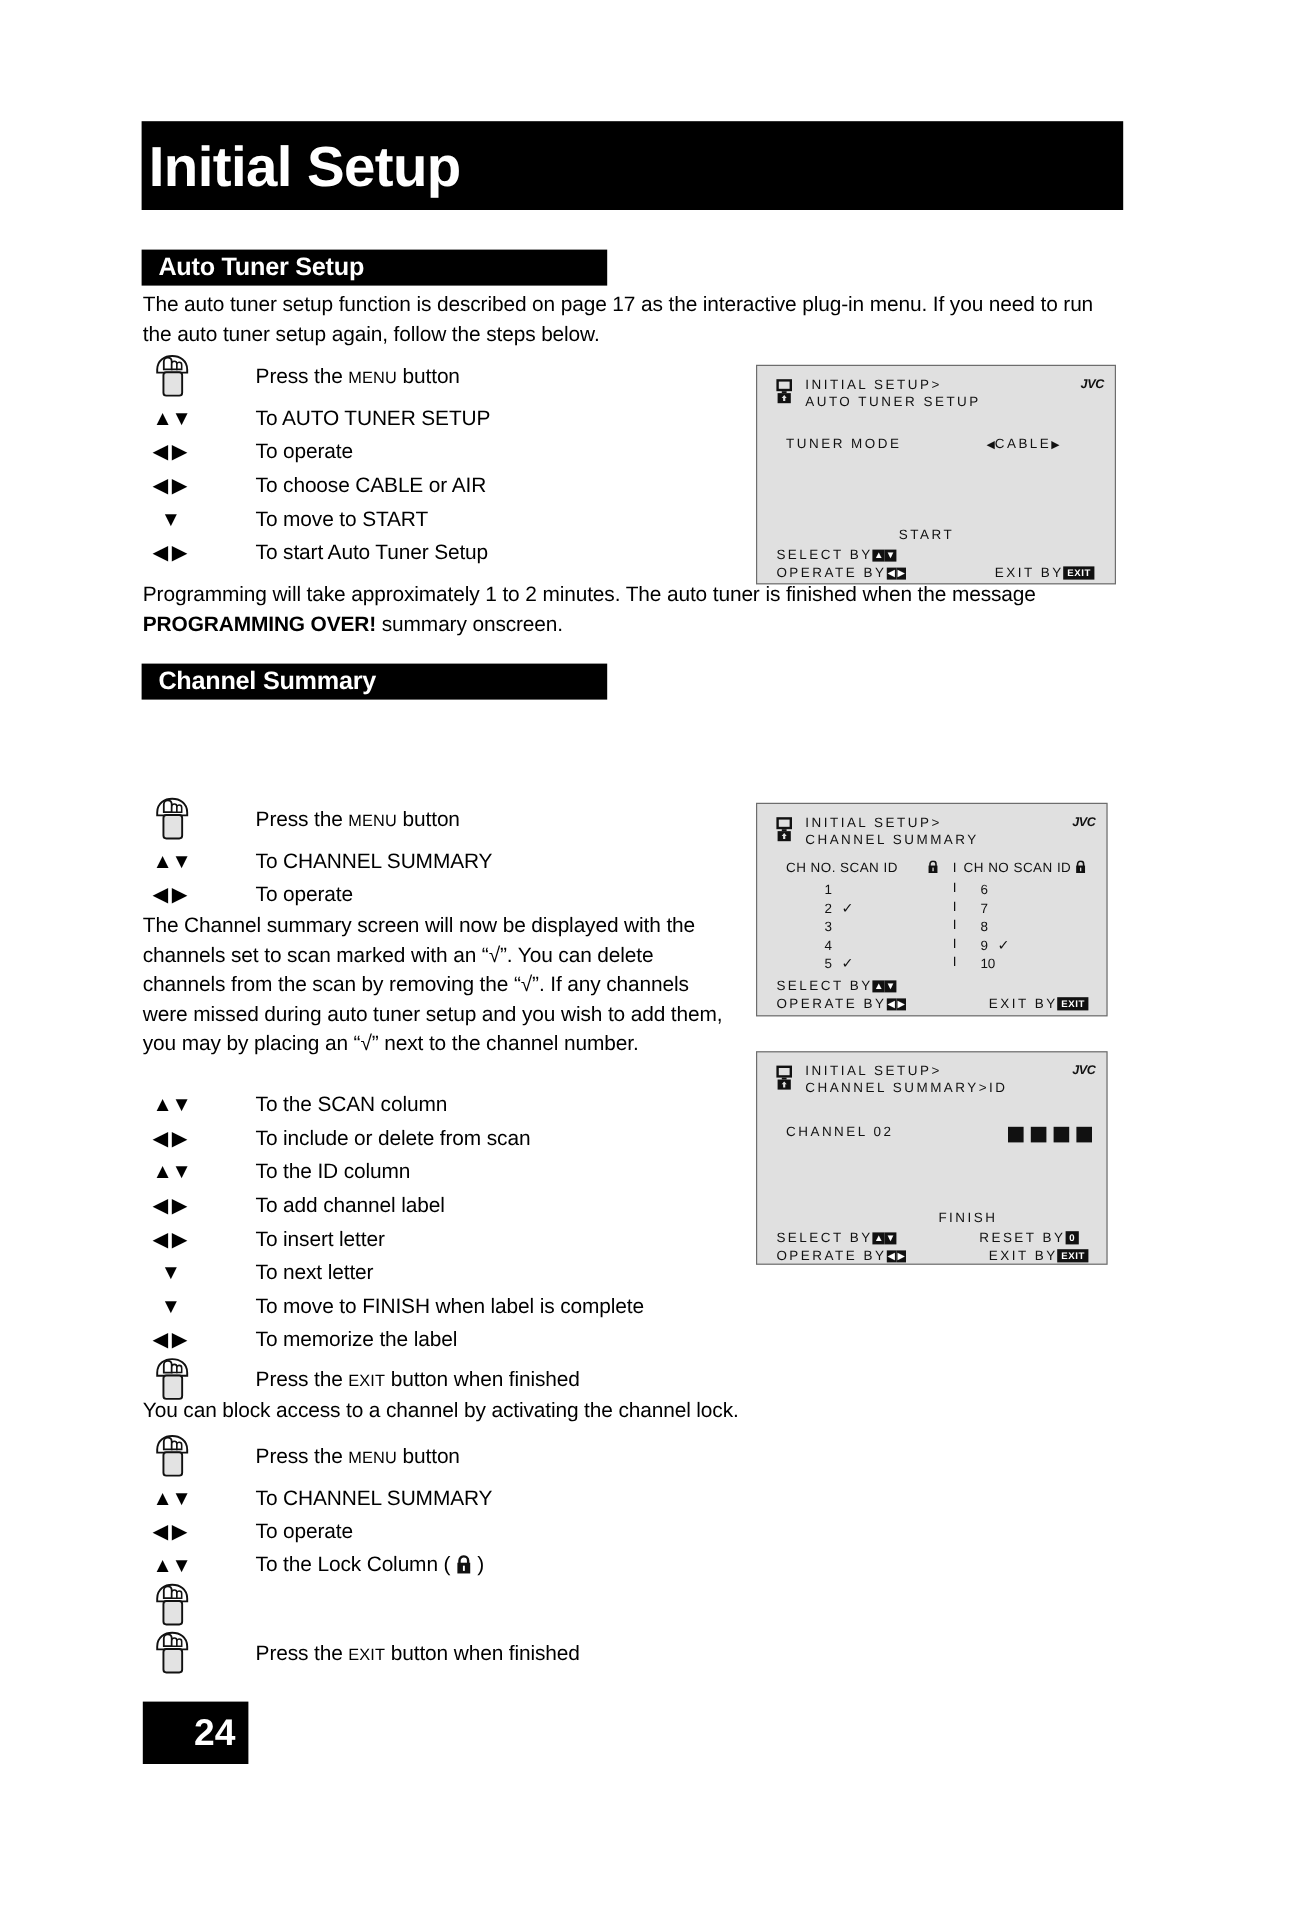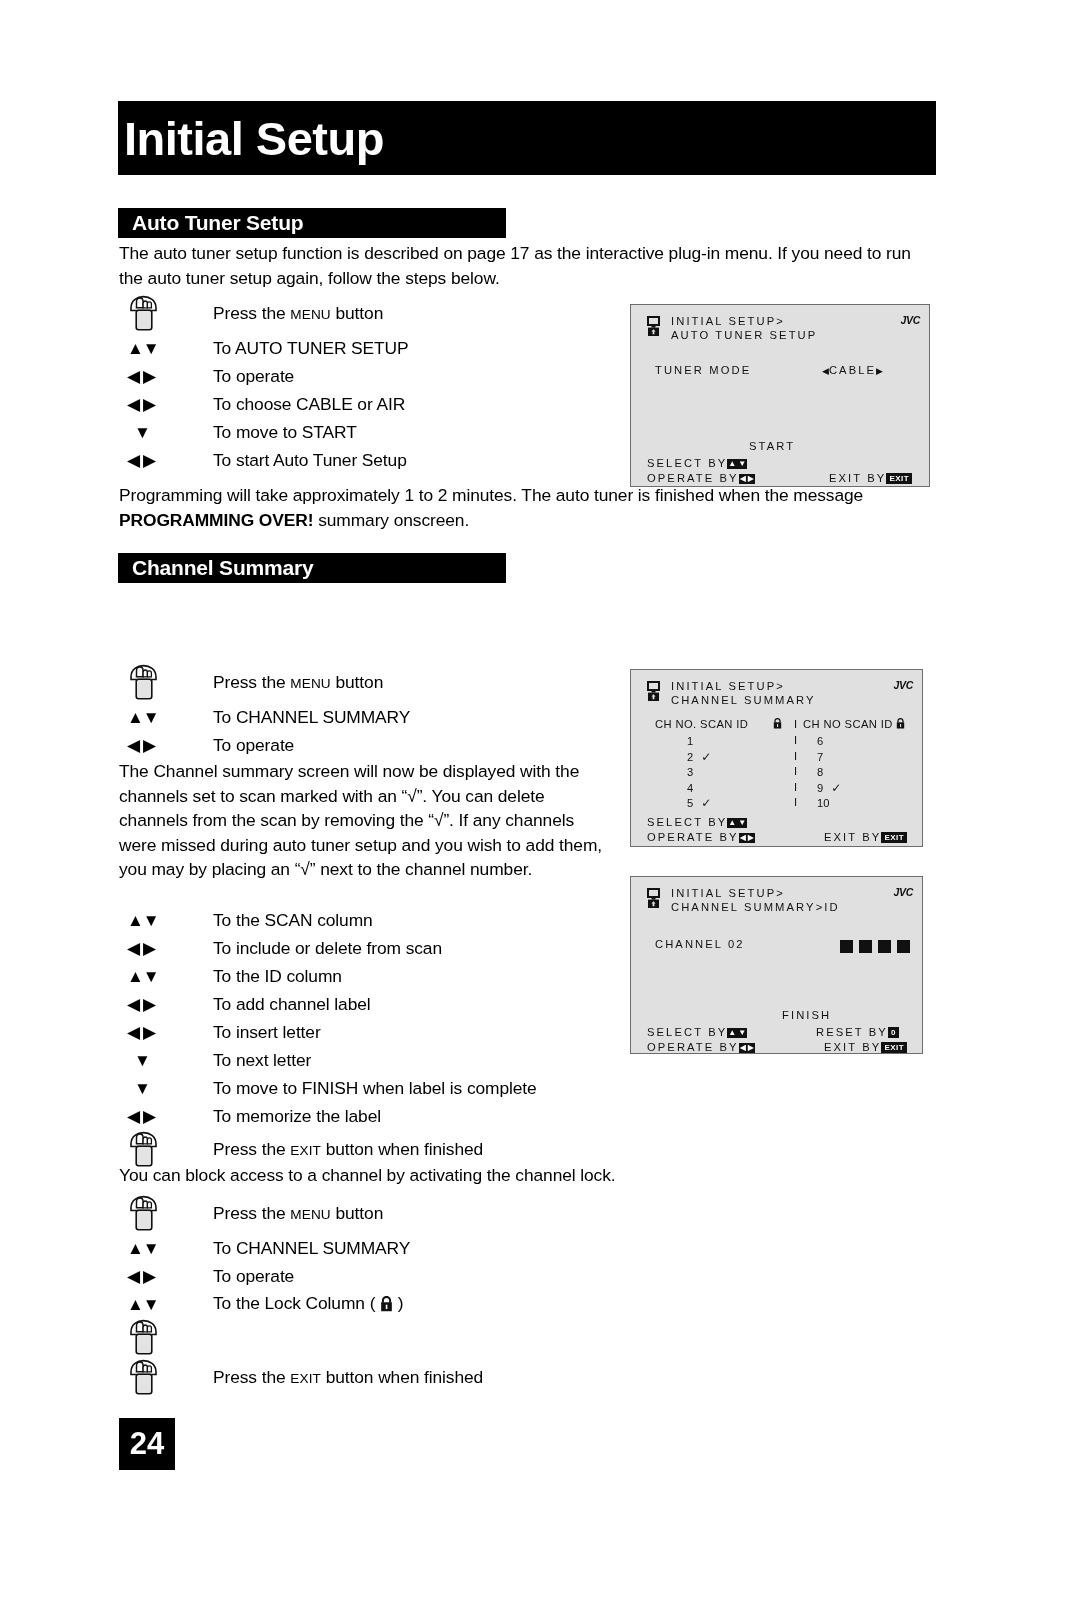--- a/index.html
+++ b/index.html
@@ -102,21 +102,21 @@
   .chk{font-size:12px;}
   .blk{display:inline-block;width:13px;height:13px;background:#111;margin-right:6px;vertical-align:-2px;}
 
   
   .tinyhdr{font-size:9.2px;letter-spacing:0.4px;}
 
   
   .pagenum{
     position:absolute;left:119px;top:1418px;width:56px;height:52px;
     background:#000;color:#fff;display:flex;align-items:center;justify-content:center;
-    font-size:31px;font-weight:bold;
+    font-size:31px;font-weight:bold;padding-left:32px;
   }
 </style>
 </head>
 <body>
 
 <div class="page">
 
   <div class="title-bar">
     <div class="t">Initial Setup</div>
   </div>

